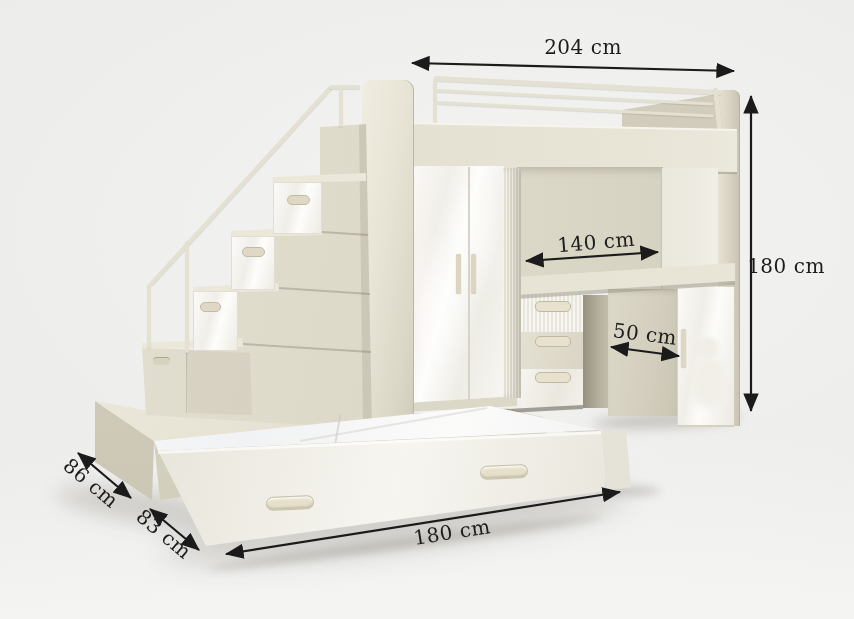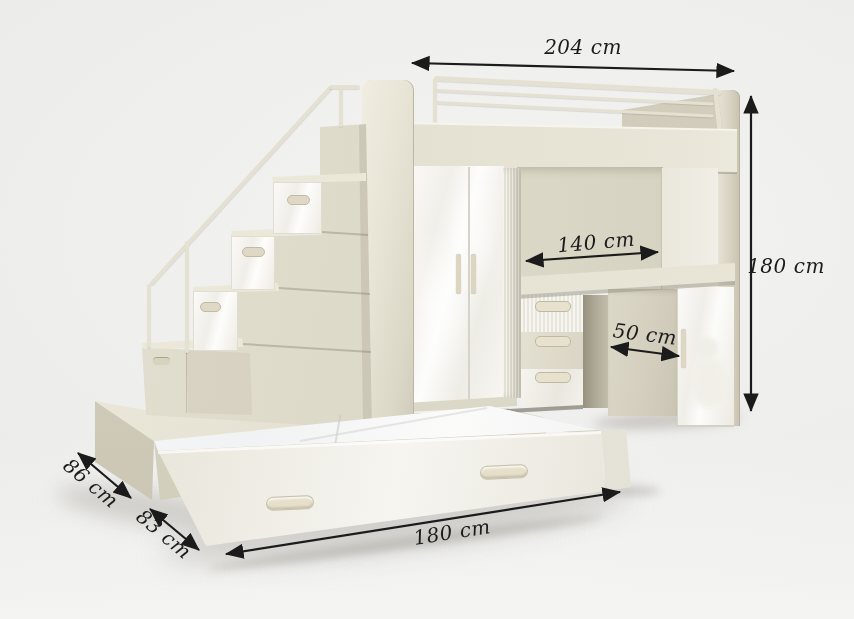--- a/index.html
+++ b/index.html
@@ -1,20 +1,19 @@
 <!DOCTYPE html>
 <html><head>
 <meta charset="utf-8">
 <style>
   html,body { margin:0; padding:0; background:#dfdfde; }
   #scene {
     position:relative; width:854px; height:619px; overflow:hidden;
     font-family:"DejaVu Serif", serif;
     background:radial-gradient(130% 100% at 60% 38%, #f3f3f2 0%, #ededec 52%, #e6e6e5 100%);
-    font-style:italic;
   }
   .abs { position:absolute; }
   .poly { position:absolute; inset:0; }
 
   
   .floor-glow { left:0; right:0; top:430px; bottom:0;
     background:linear-gradient(to bottom, rgba(255,255,255,0), rgba(252,252,251,.55)); }
   .sh { border-radius:50%; }
   .sh1 { left:55px; top:492px; width:200px; height:34px; background:rgba(168,166,158,.45); filter:blur(10px); transform:rotate(9deg); }
   .sh2 { left:160px; top:498px; width:470px; height:52px; background:rgba(176,174,166,.5); filter:blur(14px); transform:rotate(-7deg); }

